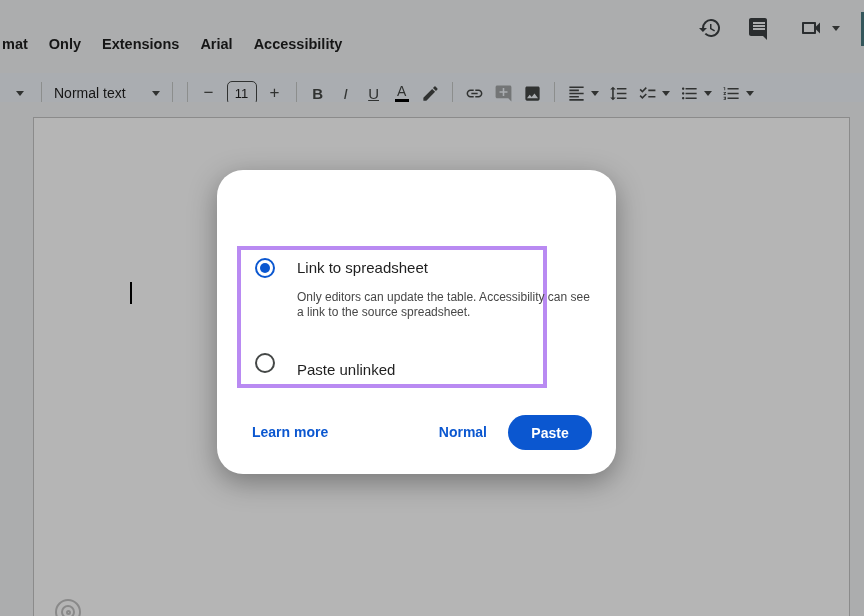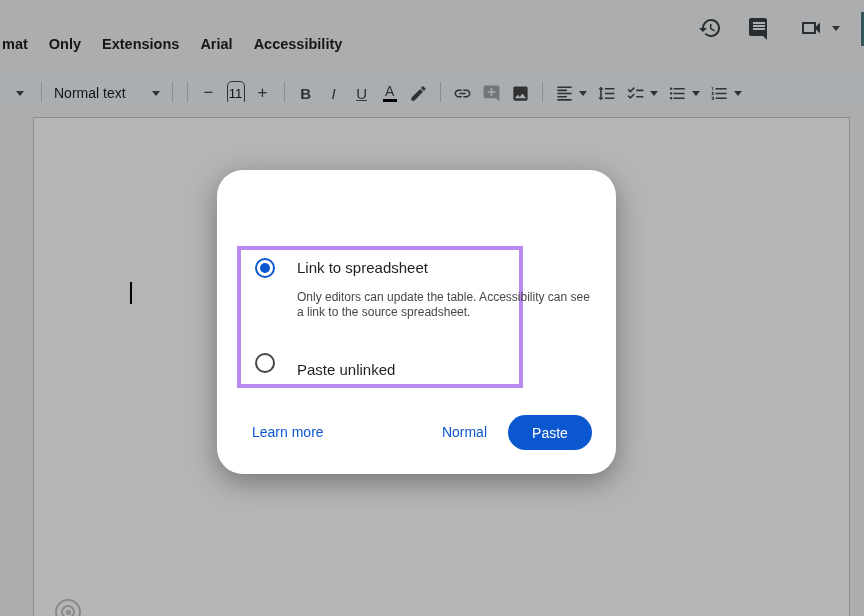--- a/index.html
+++ b/index.html
@@ -19,47 +19,47 @@
   
   .toolbar{position:absolute;left:0;top:73px;width:864px;height:40px;background:#f0f4f9;display:flex;align-items:center;padding:0 6px;}
   .tb-sep{width:1px;height:22px;background:#c6c9c7;margin:0 7px;flex:none;}
   .tb-btn{display:flex;align-items:center;justify-content:center;height:28px;min-width:24px;padding:0 3px;margin:0 2px;border:none;background:transparent;cursor:pointer;color:#444746;flex:none;gap:5px;}
   .tb-btn svg{width:19px;height:19px;fill:#444746;}
   .tb-text{font-size:14px;color:#1f1f1f;}
   .tb-letter{font-size:15px;color:#444746;line-height:1;}
   .b{font-weight:700;} .i{font-style:italic;} .u{text-decoration:underline;}
   .acolor{display:inline-flex;flex-direction:column;align-items:center;line-height:1;font-weight:500;font-size:14px;color:#444746;}
   .acolor .bar{width:14px;height:3px;background:#000;margin-top:1px;}
-  .sizebox{width:18px;height:24px;border:1px solid #444746;border-radius:5px;display:flex;align-items:center;justify-content:center;font-size:13px;color:#1f1f1f;background:transparent;margin:0 4px;cursor:text;}
+  .sizebox{width:30px;height:24px;border:1px solid #444746;border-radius:5px;display:flex;align-items:center;justify-content:center;font-size:13px;color:#1f1f1f;background:transparent;margin:0 4px;cursor:text;}
   .mp{font-size:17px;color:#444746;}
   .disabled{opacity:.45;}
   .styles-ctl{gap:26px;}
   .font-ctl{width:92px;justify-content:space-between;padding:0 6px;}
 
   
   .canvas{position:absolute;left:0;top:102px;width:864px;height:514px;background:#f2f4f5;}
   .page{position:absolute;left:33px;top:15px;width:817px;height:510px;background:#ffffff;border:1px solid #c4c4c4;}
   .cursor{position:absolute;left:96px;top:164px;width:2px;height:22px;background:#000;}
   .spiral{position:absolute;left:21px;top:481px;width:26px;height:26px;border:2px solid #c2c2c2;border-radius:50%;display:flex;align-items:center;justify-content:center;}
   .spiral .r2{width:14px;height:14px;border:2px solid #c2c2c2;border-radius:50%;display:flex;align-items:center;justify-content:center;}
   .spiral .r3{width:5px;height:5px;border:2px solid #c2c2c2;border-radius:50%;}
 
   
   .scrim{position:absolute;inset:0;background:rgba(0,0,0,0.29);z-index:10;}
   .dialog{position:absolute;left:217px;top:170px;width:399px;height:304px;background:#fff;border-radius:26px;z-index:20;box-shadow:0 8px 28px rgba(0,0,0,0.35);}
   .dlg-title{position:absolute;left:24px;top:26px;margin:0;font-size:21px;font-weight:400;color:#1f1f1f;}
-  .options-box{position:absolute;left:20px;top:76px;width:286px;height:142px;border:4px solid #b98af2;background:#fff;}
+  .options-box{position:absolute;left:20px;top:76px;width:310px;height:142px;border:4px solid #b98af2;background:#fff;}
   .radio{position:absolute;width:20px;height:20px;border-radius:50%;display:flex;align-items:center;justify-content:center;cursor:pointer;background:#fff;}
   .radio.sel{border:2px solid #0b57d0;}
   .radio.sel .dot{width:10px;height:10px;border-radius:50%;background:#0b57d0;}
   .radio.unsel{border:2px solid #444746;}
   .opt-label{position:absolute;font-size:15px;color:#1f1f1f;line-height:20px;cursor:default;}
   .opt-desc{position:absolute;left:56px;top:40px;width:294px;margin:0;font-size:12px;line-height:15px;color:#474747;}
-  .link-btn{position:absolute;border:none;background:transparent;font-size:14px;font-weight:400;color:#0b57d0;cursor:pointer;padding:0;line-height:20px;}
-  .paste-btn{position:absolute;left:291px;top:245px;width:84px;height:35px;border:none;border-radius:18px;background:#0b57d0;color:#fff;font-size:14px;font-weight:400;cursor:pointer;}
+  .link-btn{position:absolute;border:none;background:transparent;font-size:14px;font-weight:700;color:#0b57d0;cursor:pointer;padding:0;line-height:20px;}
+  .paste-btn{position:absolute;left:291px;top:245px;width:84px;height:35px;border:none;border-radius:18px;background:#0b57d0;color:#fff;font-size:14px;font-weight:700;cursor:pointer;}
 </style>
 </head>
 <body>
 
 <div class="screen">
 
   <header class="appbar">
     <nav class="menubar">
       <span class="menu-item">mat</span>
       <span class="menu-item">Only</span>

